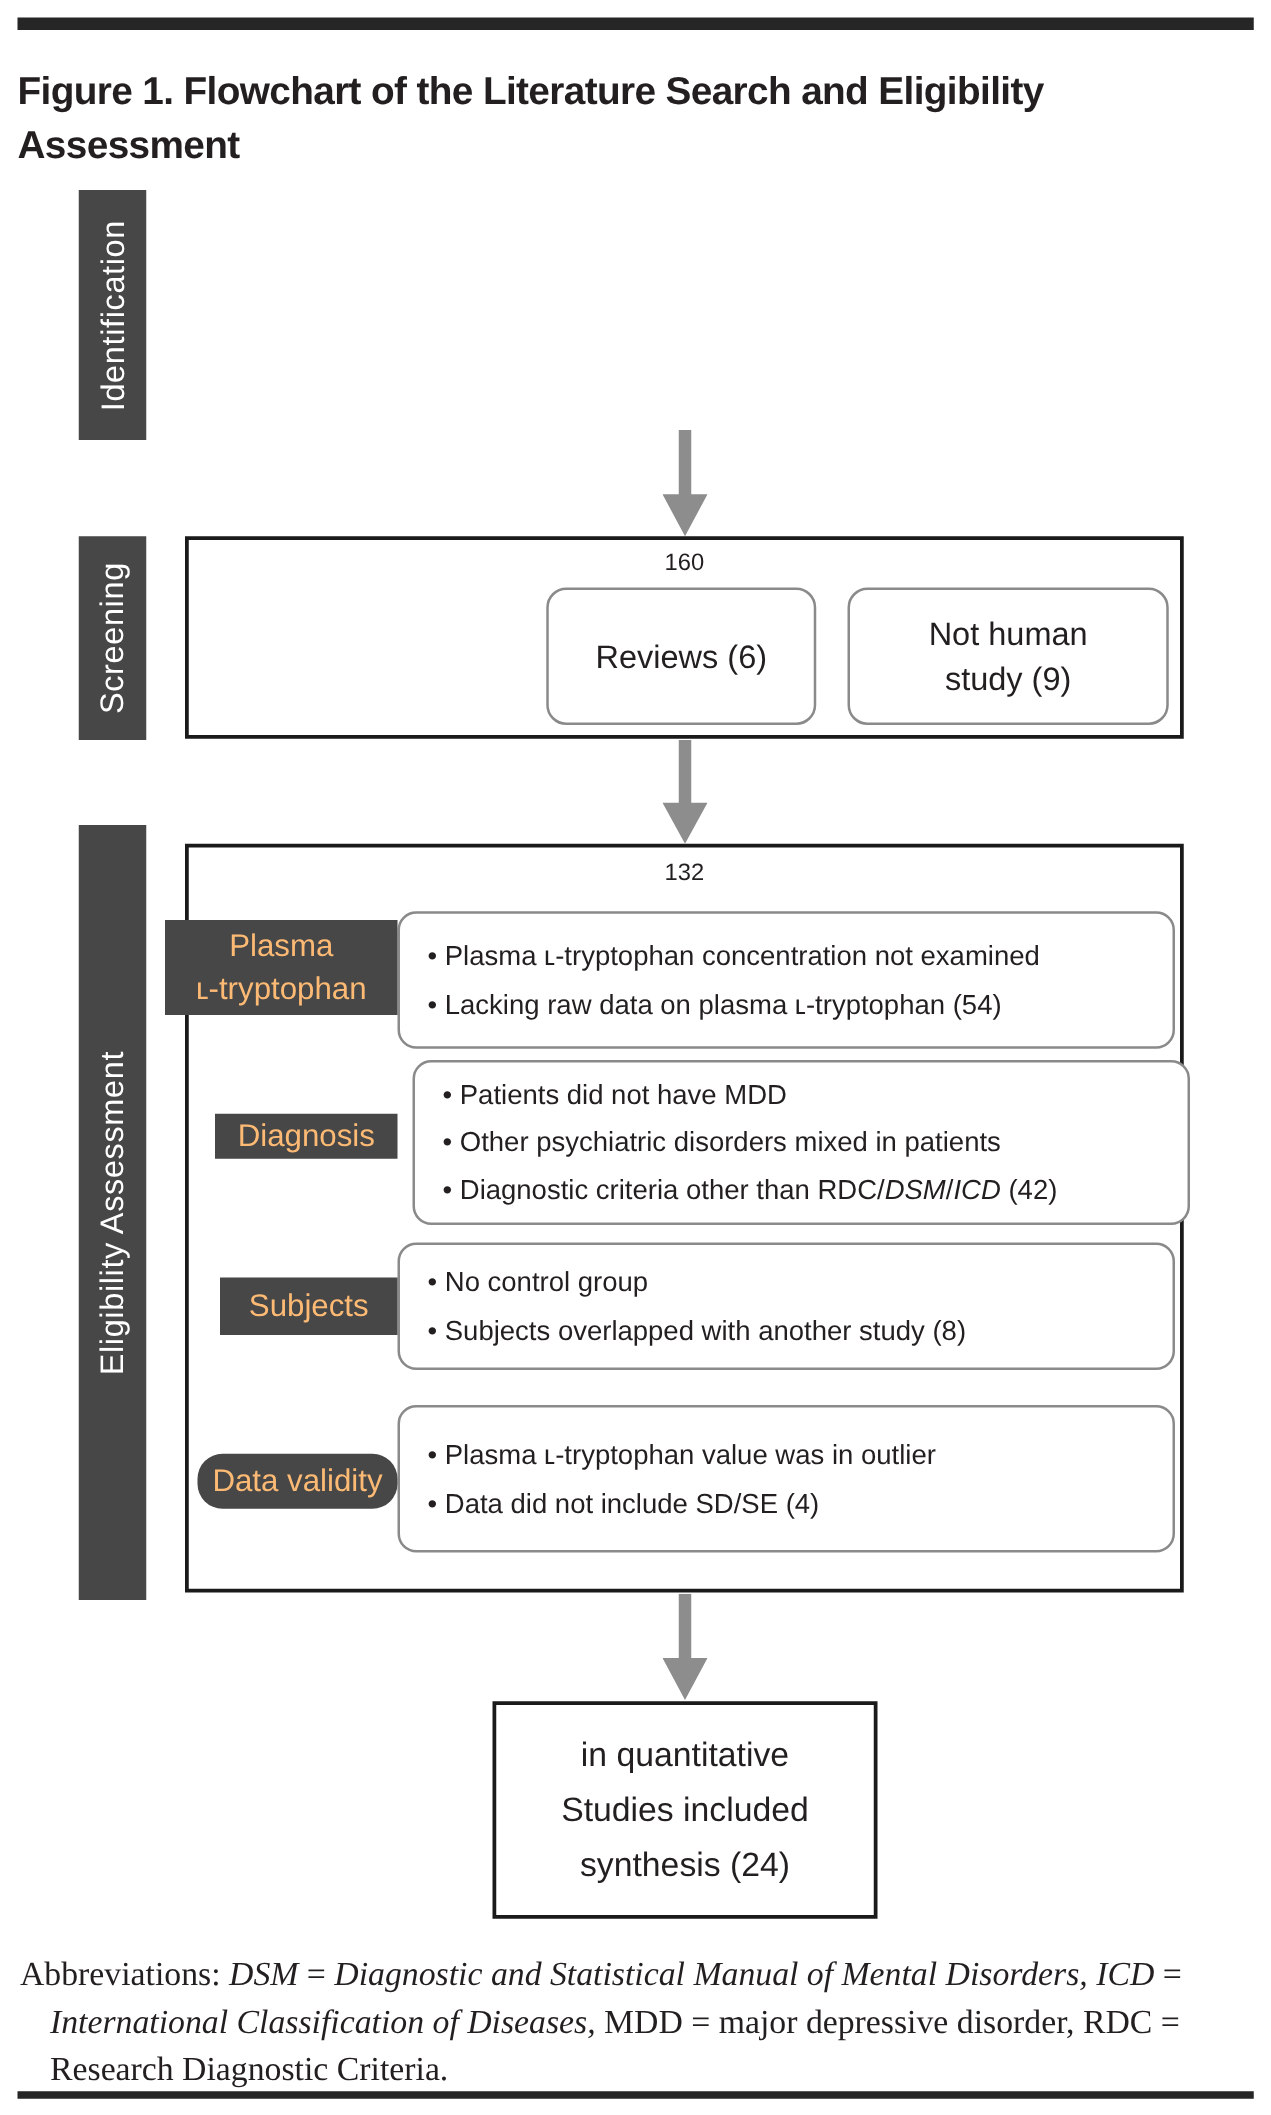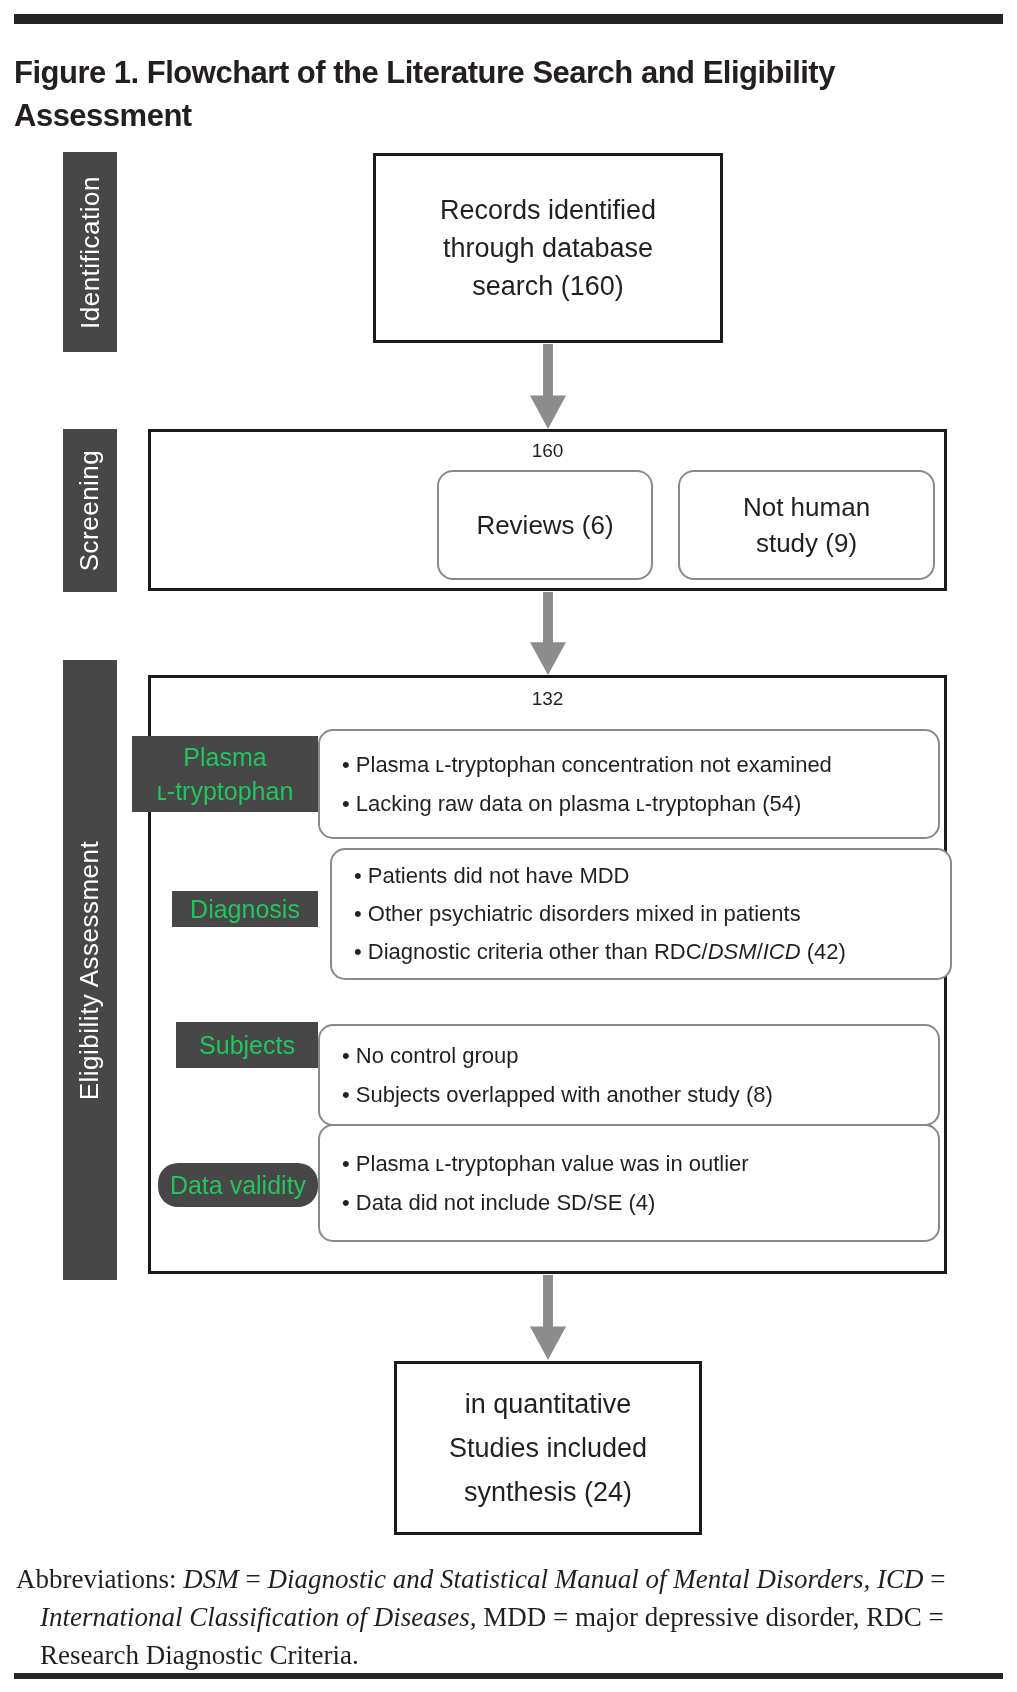--- a/index.html
+++ b/index.html
@@ -81,26 +81,26 @@
 
   .bullet-box{
     left:318px;width:622px;
     font-size:22px;line-height:39px;
     display:flex;flex-direction:column;justify-content:center;
     padding-left:22px;padding-right:8px;
     border-radius:15px;
   }
   .bullets-1{top:729px;height:110px;}
   .bullets-2{top:848px;height:132px;line-height:38px;margin-left:12px;}
-  .bullets-3{top:994px;height:102px;margin-top:30px;}
+  .bullets-3{top:994px;height:102px;}
   .bullets-4{top:1124px;height:118px;}
 
   .category-label{
     position:absolute;background:var(--stage-label-bg);
-    color:#22c55e;z-index:2;
+    color:#fdba74;z-index:2;
     display:flex;flex-direction:column;align-items:center;justify-content:center;
     text-align:center;font-size:25px;line-height:34px;
   }
   .cat-1{left:132px;top:736px;width:186px;height:76px;}
   .cat-2{left:172px;top:891px;width:146px;height:36px;}
   .cat-3{left:176px;top:1022px;width:142px;height:46px;}
   .cat-4{left:158px;top:1163px;width:160px;height:44px;border-radius:20px;}
 
   .flow-arrow{position:absolute;color:var(--arrow);}
   .arrow-1{left:530px;top:344px;}
@@ -130,25 +130,20 @@
   <div class="stage-label identification">
     <span>Identification</span>
   </div>
   <div class="stage-label screening">
     <span>Screening</span>
   </div>
   <div class="stage-label eligibility">
     <span>Eligibility Assessment</span>
   </div>
 
-  <div class="flow-box records-box center-text">
-      <div><span>Records identified</span></div>
-      <div><span>through database</span></div>
-      <div><span>search (160)</span></div>
-    </div>
 
   <svg class="flow-arrow arrow-1" width="36" height="85" viewBox="0 0 36 86" preserveAspectRatio="none">
     <path d="M13 0 h10 v52 h13 L18 86 L0 52 h13 Z" fill="currentColor"></path>
   </svg>
 
   <div class="flow-box screening-box">
     <div class="count-label">160</div>
   </div>
   <div class="rounded-box exclusion-box excl-2 center-text">
       <div><span>Reviews (6)</span></div>

